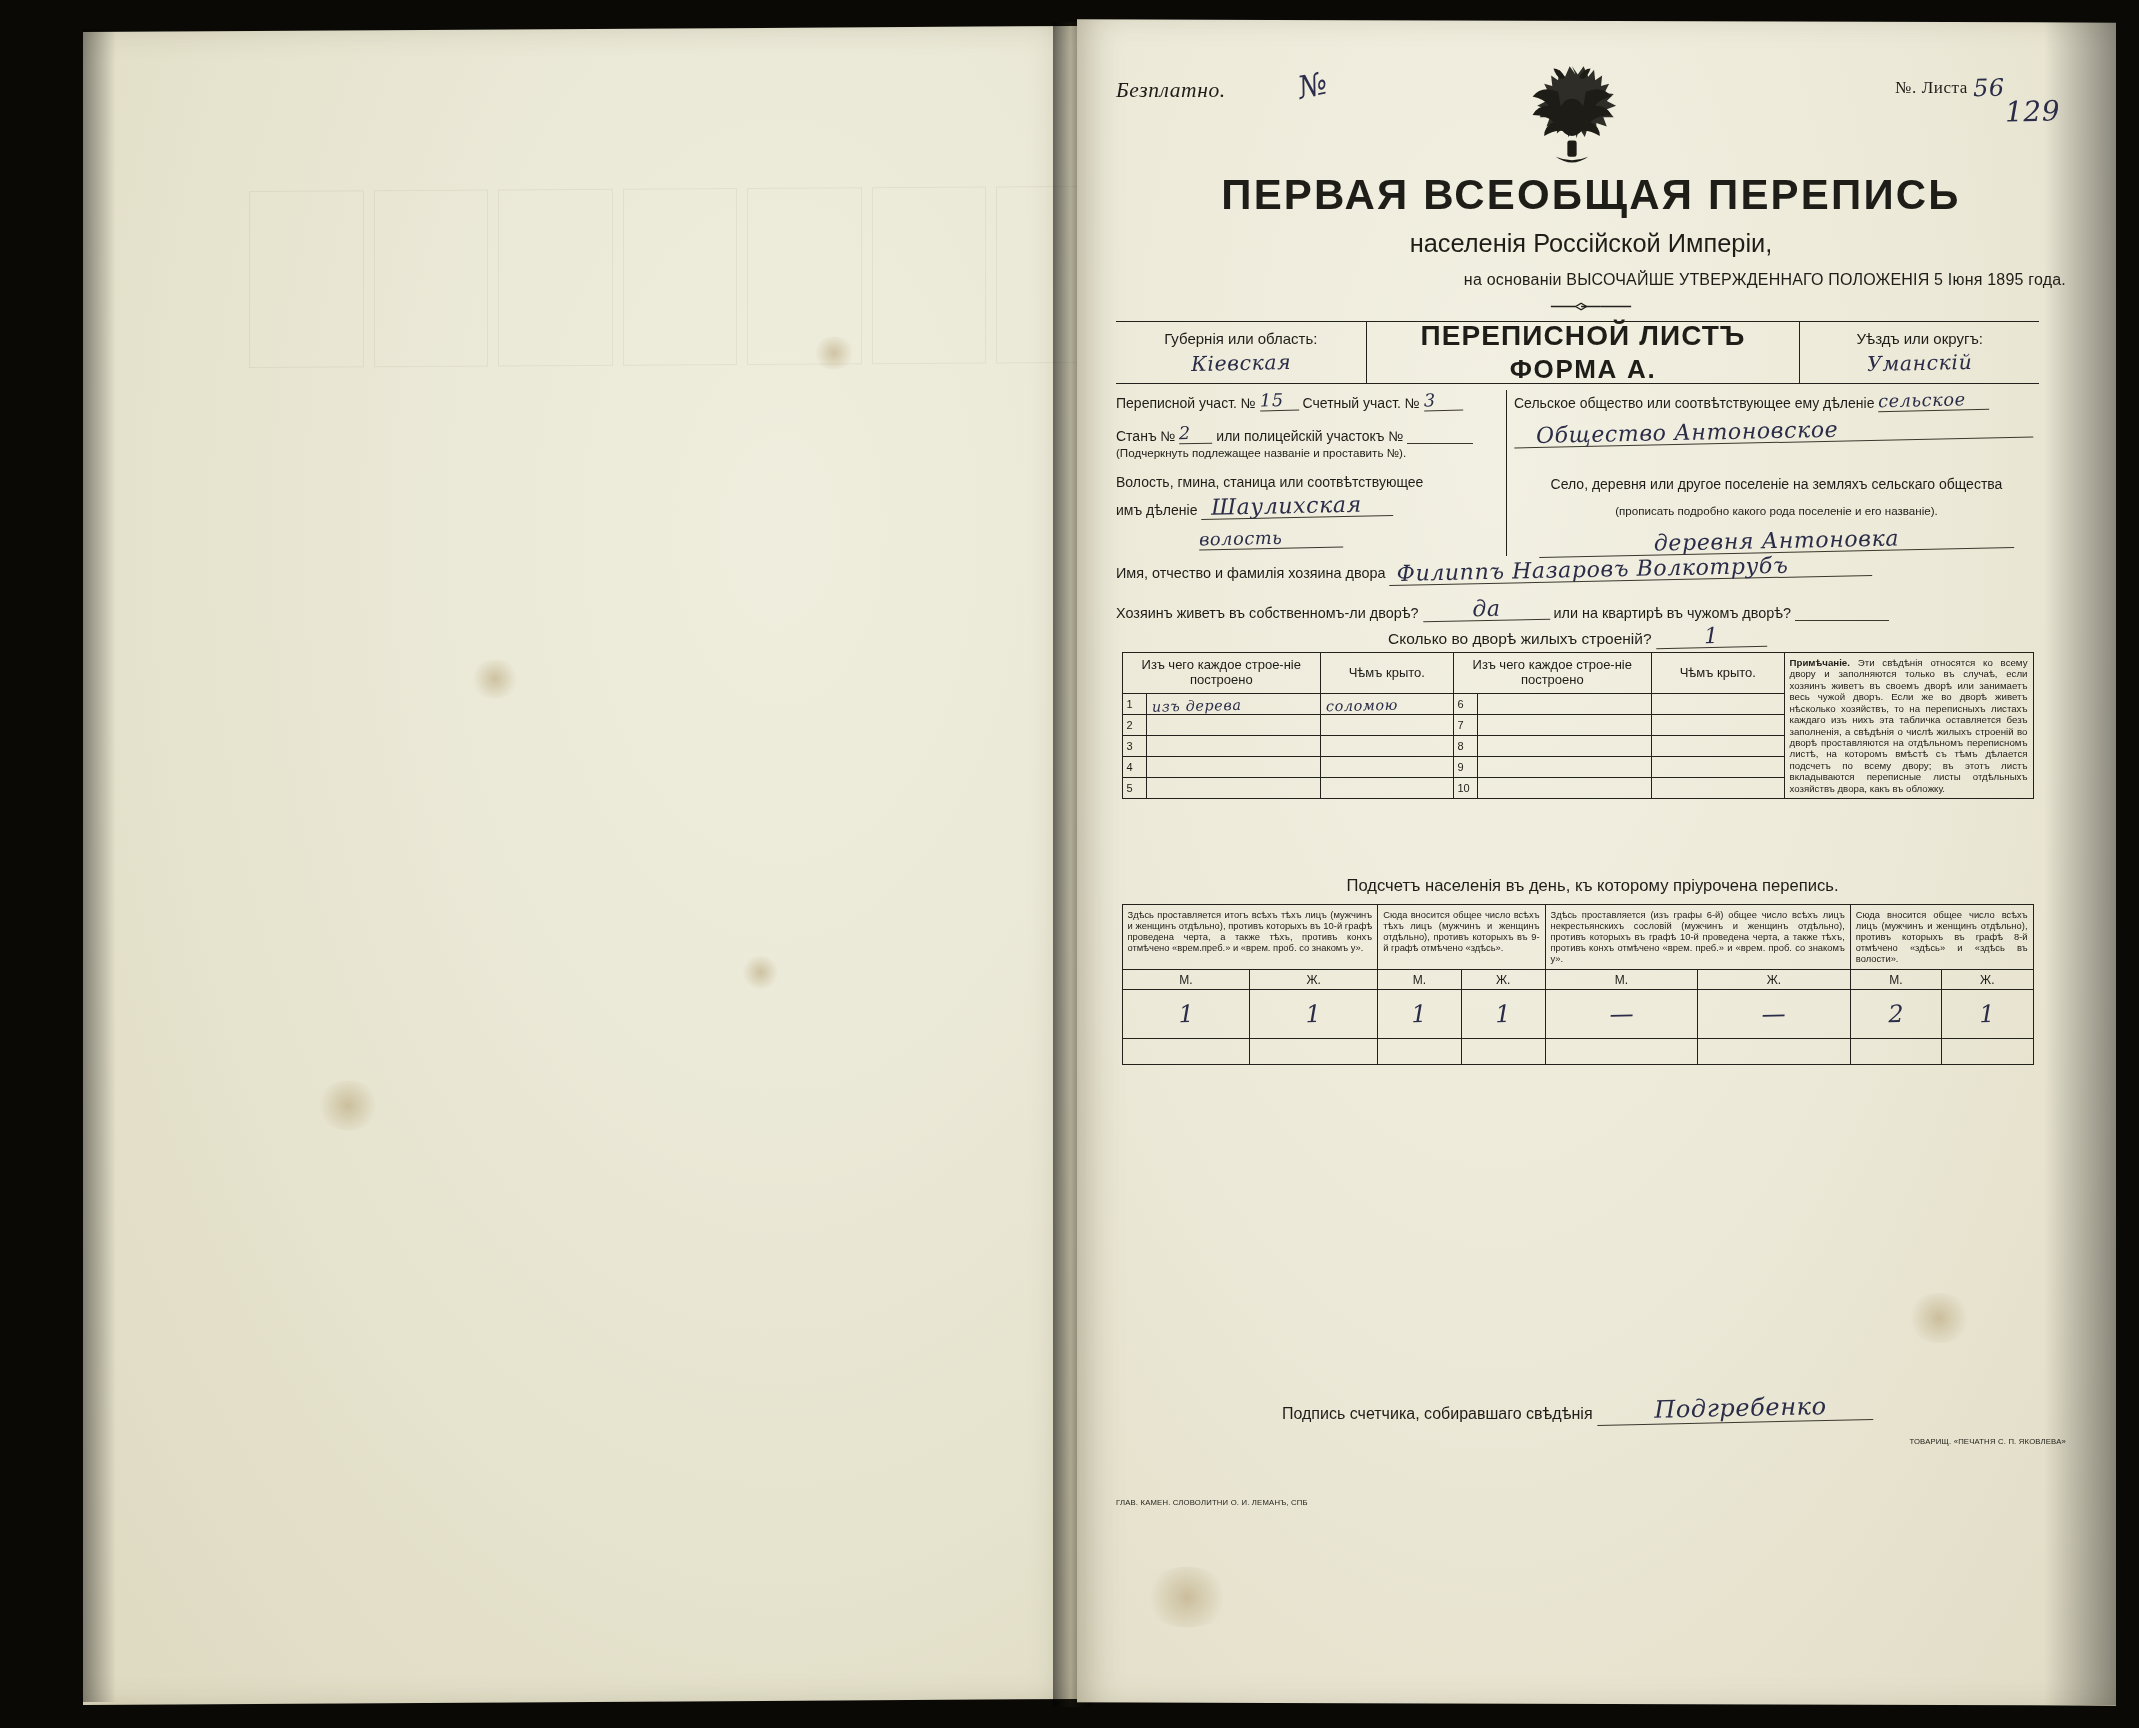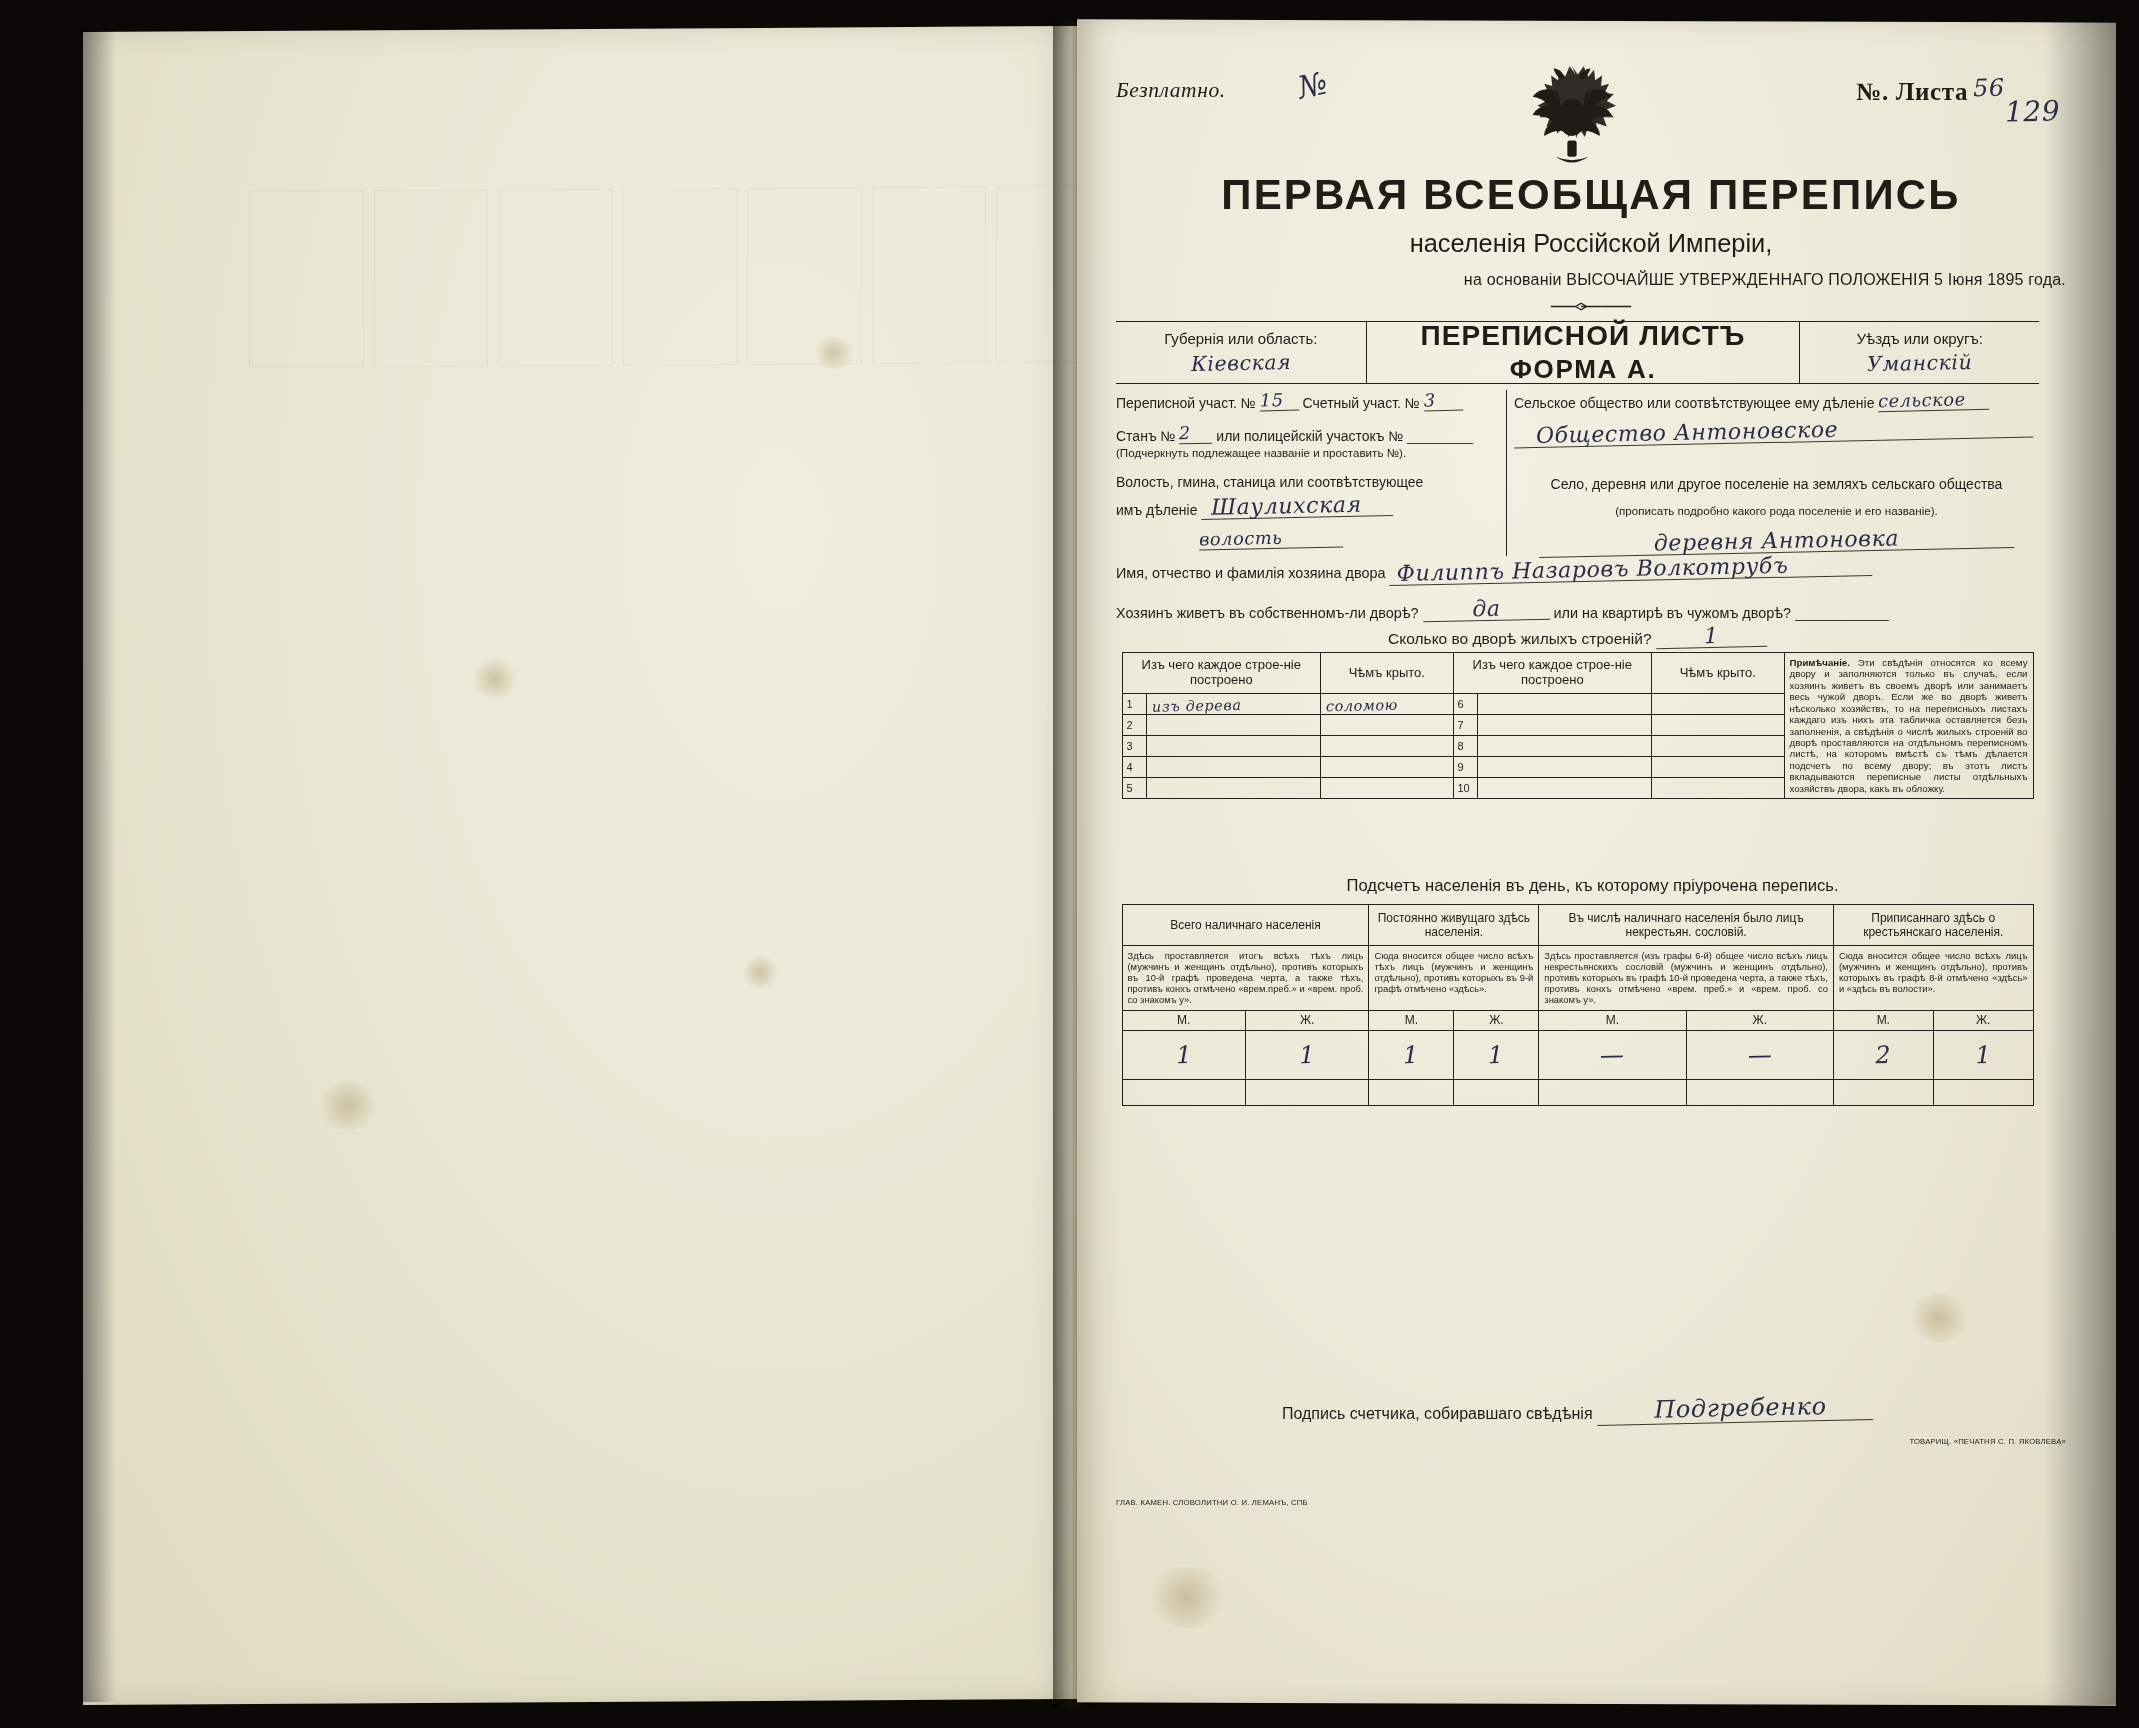--- a/index.html
+++ b/index.html
@@ -59,21 +59,21 @@
     color:#1e1d18;
   }
   .hand{
     font-family:"DejaVu Serif", serif;
     font-style:italic;color:#2a2c48;
     transform:rotate(-1.2deg);
     letter-spacing:0.6px;
   }
 
   .free{position:absolute;left:0;top:5.5px;font-size:21.5px;font-style:italic;font-family:"Liberation Serif",serif;letter-spacing:0.6px;}
-  .leafno{position:absolute;right:98px;top:5.5px;font-size:25px;font-weight:bold;letter-spacing:0.6px;}
+  .leafno{position:absolute;right:98px;top:5.5px;font-size:17px;font-weight:normal;letter-spacing:0.6px;}
   .leafno-val{position:absolute;right:61px;top:2.2px;font-size:24px;}
   .folio{position:absolute;right:5.5px;top:23px;font-size:28px;}
 
   .eagle{position:absolute;left:398px;top:-15.5px;width:116px;height:116px;}
 
   h1.title{
     position:absolute;left:0;top:99px;width:100%;
     text-align:center;font-size:42px;letter-spacing:2.2px;margin:0;
     font-family:"Liberation Sans", sans-serif;font-weight:bold;
   }
@@ -342,26 +342,20 @@
         <td></td>
         <td></td>
       </tr>
     </tbody>
       </table>
 
     <div class="subtitle2">Подсчетъ населенія въ день, къ которому пріурочена перепись.</div>
 
     <table class="pt">
       <tbody>
-          <tr>
-        <td class="h1c" colspan="2" style="width:228px;">Всего наличнаго населенія</td>
-        <td class="h1c" colspan="2" style="width:228px;">Постоянно живущаго здѣсь населенія.</td>
-        <td class="h1c" colspan="2" style="width:228px;">Въ числѣ наличнаго населенія было лицъ некрестьян. сословій.</td>
-        <td class="h1c" colspan="2" style="width:228px;">Приписаннаго здѣсь о крестьянскаго населенія.</td>
-      </tr>
       <tr>
         <td class="desc" colspan="2">Здѣсь проставляется итогъ всѣхъ тѣхъ лицъ (мужчинъ и женщинъ отдѣльно), противъ которыхъ въ 10-й графѣ проведена черта, а также тѣхъ, противъ конхъ отмѣчено «врем.преб.» и «врем. проб. со знакомъ у».</td>
         <td class="desc" colspan="2">Сюда вносится общее число всѣхъ тѣхъ лицъ (мужчинъ и женщинъ отдѣльно), противъ которыхъ въ 9-й графѣ отмѣчено «здѣсь».</td>
         <td class="desc" colspan="2">Здѣсь проставляется (изъ графы 6-й) общее число всѣхъ лицъ некрестьянскихъ сословій (мужчинъ и женщинъ отдѣльно), противъ которыхъ въ графѣ 10-й проведена черта, а также тѣхъ, противъ конхъ отмѣчено «врем. преб.» и «врем. проб. со знакомъ у».</td>
         <td class="desc" colspan="2">Сюда вносится общее число всѣхъ лицъ (мужчинъ и женщинъ отдѣльно), противъ которыхъ въ графѣ 8-й отмѣчено «здѣсь» и «здѣсь въ волости».</td>
       </tr>
       <tr>
         <td class="mz">М.</td>
         <td class="mz">Ж.</td>
         <td class="mz">М.</td>

